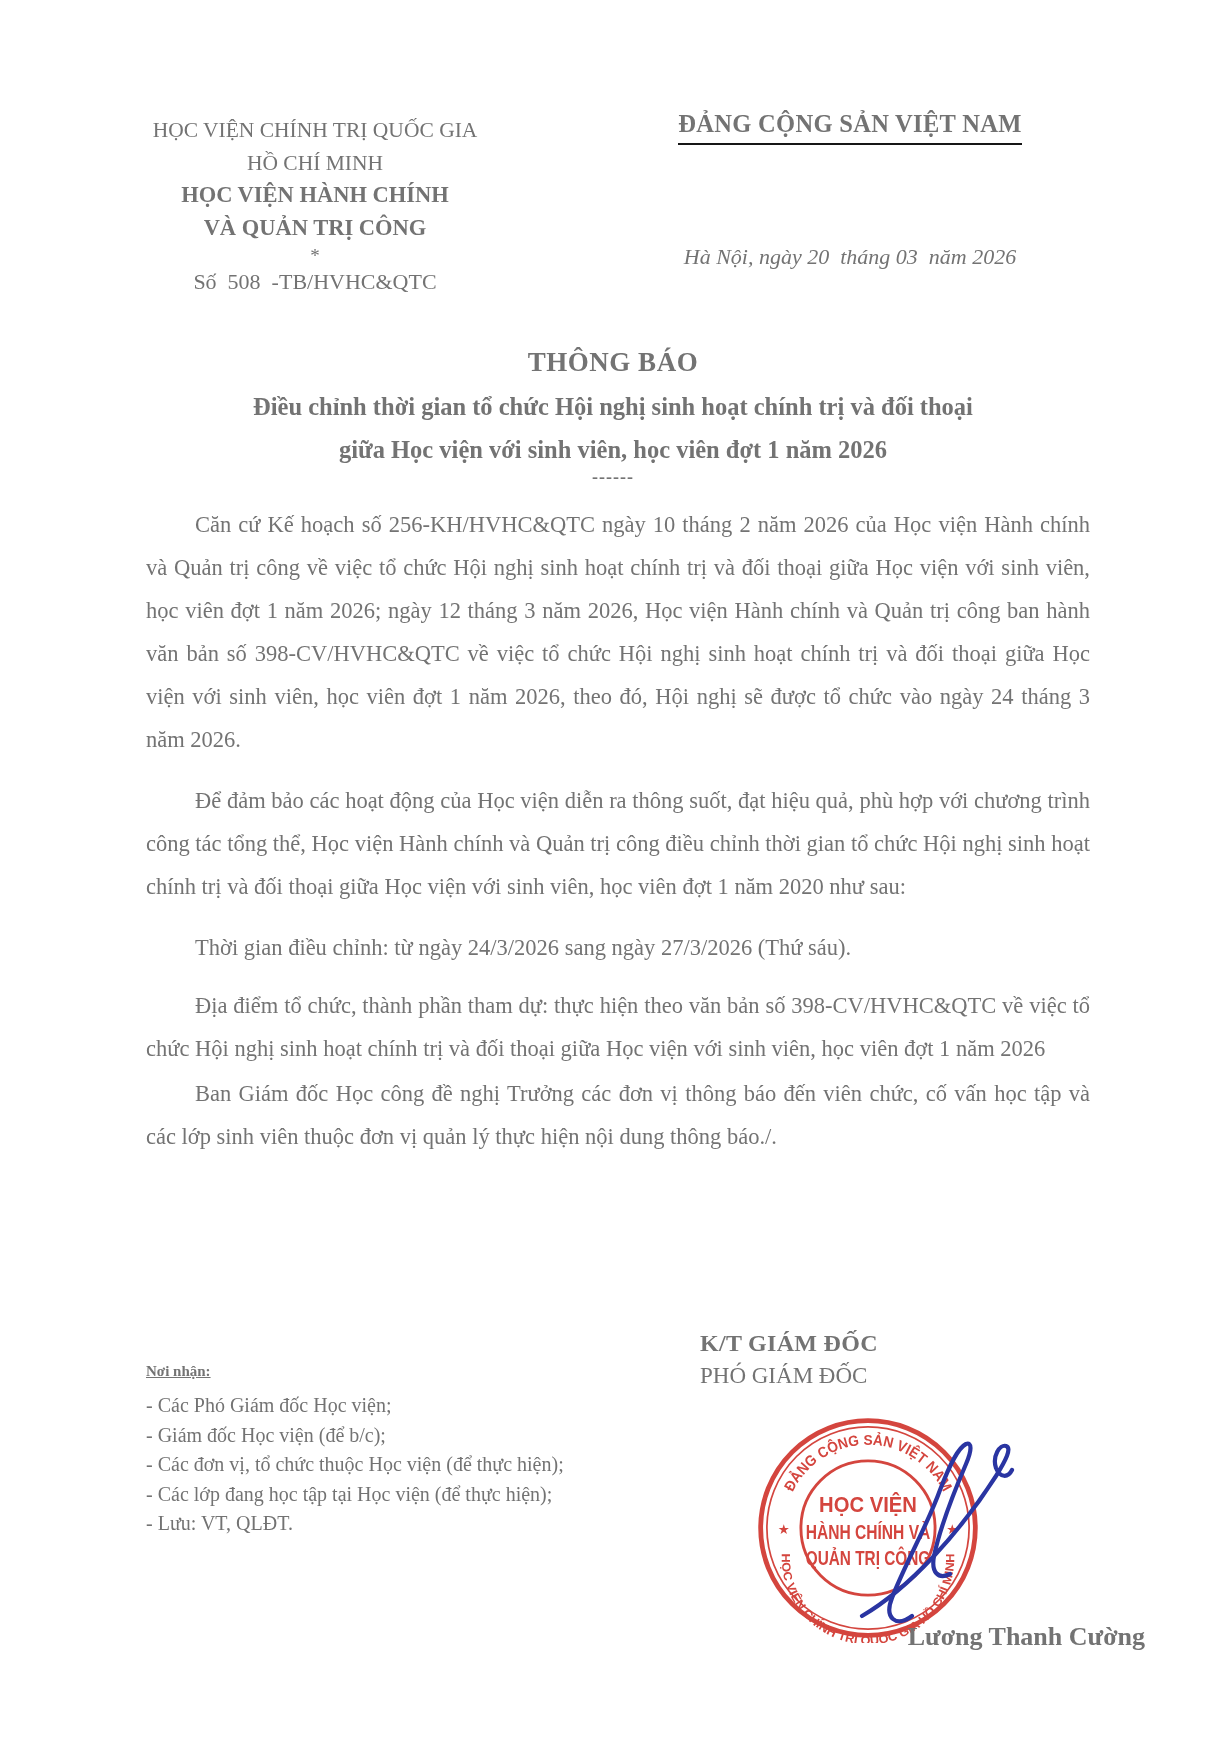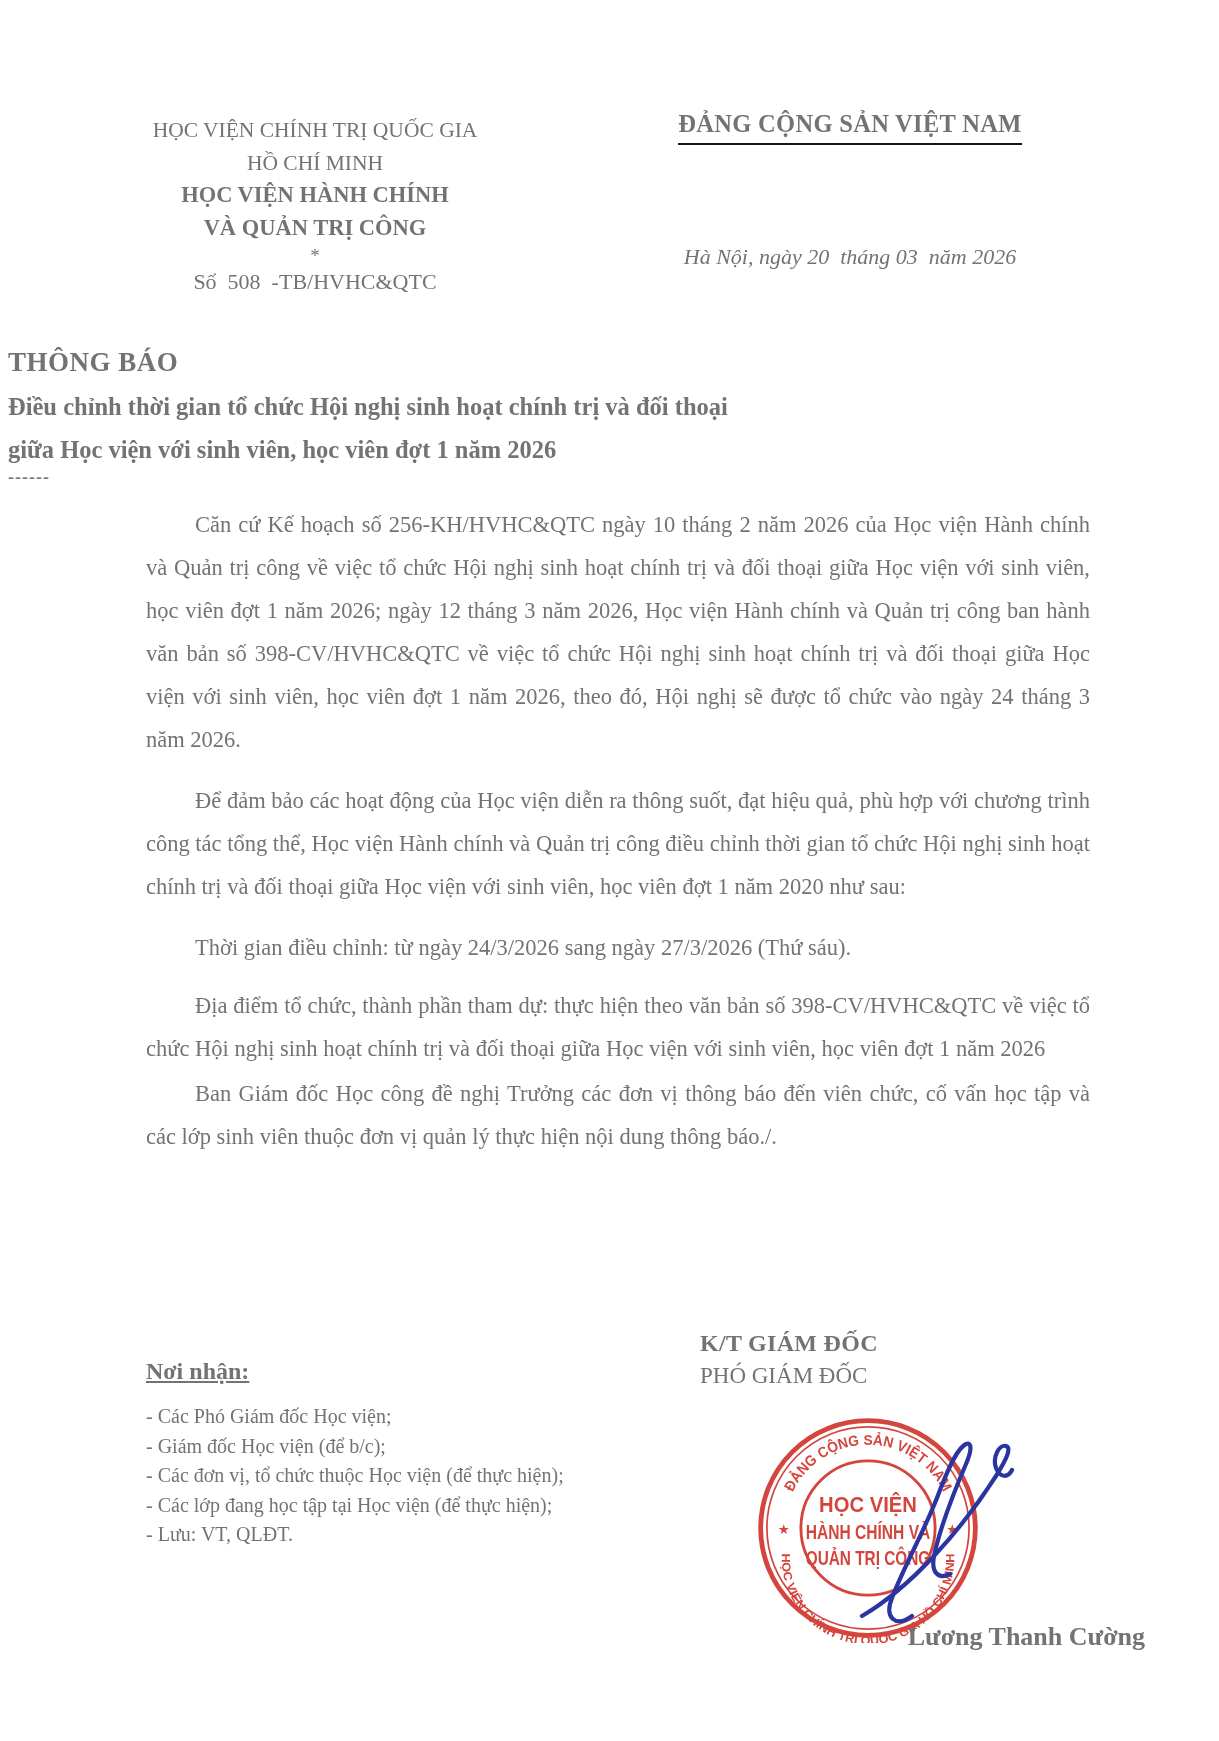--- a/index.html
+++ b/index.html
@@ -30,39 +30,39 @@
   .party-name {
     display: inline-block;
     font-size: 24.5px; font-weight: bold; letter-spacing: .3px;
     padding-bottom: 5px; border-bottom: 2.5px solid #161616;
   }
   .place-date {
     font-size: 22px; font-style: italic; margin-top: 99px; white-space: pre;
   }
 
   
-  .title-block { position: absolute; left: 8px; top: 346px; width: 1194px; text-align: left; }
+  .title-block { position: absolute; left: 16px; top: 346px; width: 1194px; text-align: center; }
   .title-heading { font-size: 27px; font-weight: bold; letter-spacing: .5px; line-height: 32px; }
   .title-sub { font-size: 24.5px; font-weight: bold; line-height: 43px; }
   .title-sub.first { margin-top: 7px; }
   .title-sep { font-size: 18px; font-weight: bold; letter-spacing: 1px; line-height: 12px; }
 
   
   .doc-body { position: absolute; left: 146px; top: 503px; width: 944px; }
   .doc-body p {
     margin: 0; font-size: 22.5px; line-height: 43px;
     text-align: justify; text-indent: 49px;
   }
   .doc-body p.gap-lg { margin-bottom: 18px; }
   .doc-body p.gap-md { margin-bottom: 15px; }
   .doc-body p.gap-sm { margin-bottom: 2px; }
 
   
   .footer-left { position: absolute; left: 146px; top: 1356px; }
-  .fl-label { font-size: 24px; font-weight: bold; text-decoration: underline; line-height: 30px; margin-bottom: 16px; }
+  .fl-label { font-size: 15px; font-weight: bold; text-decoration: underline; line-height: 30px; margin-bottom: 5px; }
   .fl-item  { font-size: 20px; line-height: 29.5px; }
 
   .footer-right { position: absolute; left: 700px; top: 1328px; width: 450px; text-align: left; }
   .fr-title    { font-size: 24px; font-weight: bold; letter-spacing: .3px; line-height: 30px; }
   .fr-position { font-size: 23px; line-height: 30px; margin-top: 3px; }
 
   .seal { position: absolute; left: 753px; top: 1413px; width: 230px; height: 230px; z-index: 1; }
   .seal text { font-family: "Liberation Sans", "DejaVu Sans", sans-serif; font-weight: bold; }
 
   .signature { position: absolute; left: 800px; top: 1420px; width: 240px; height: 220px; z-index: 2; }

